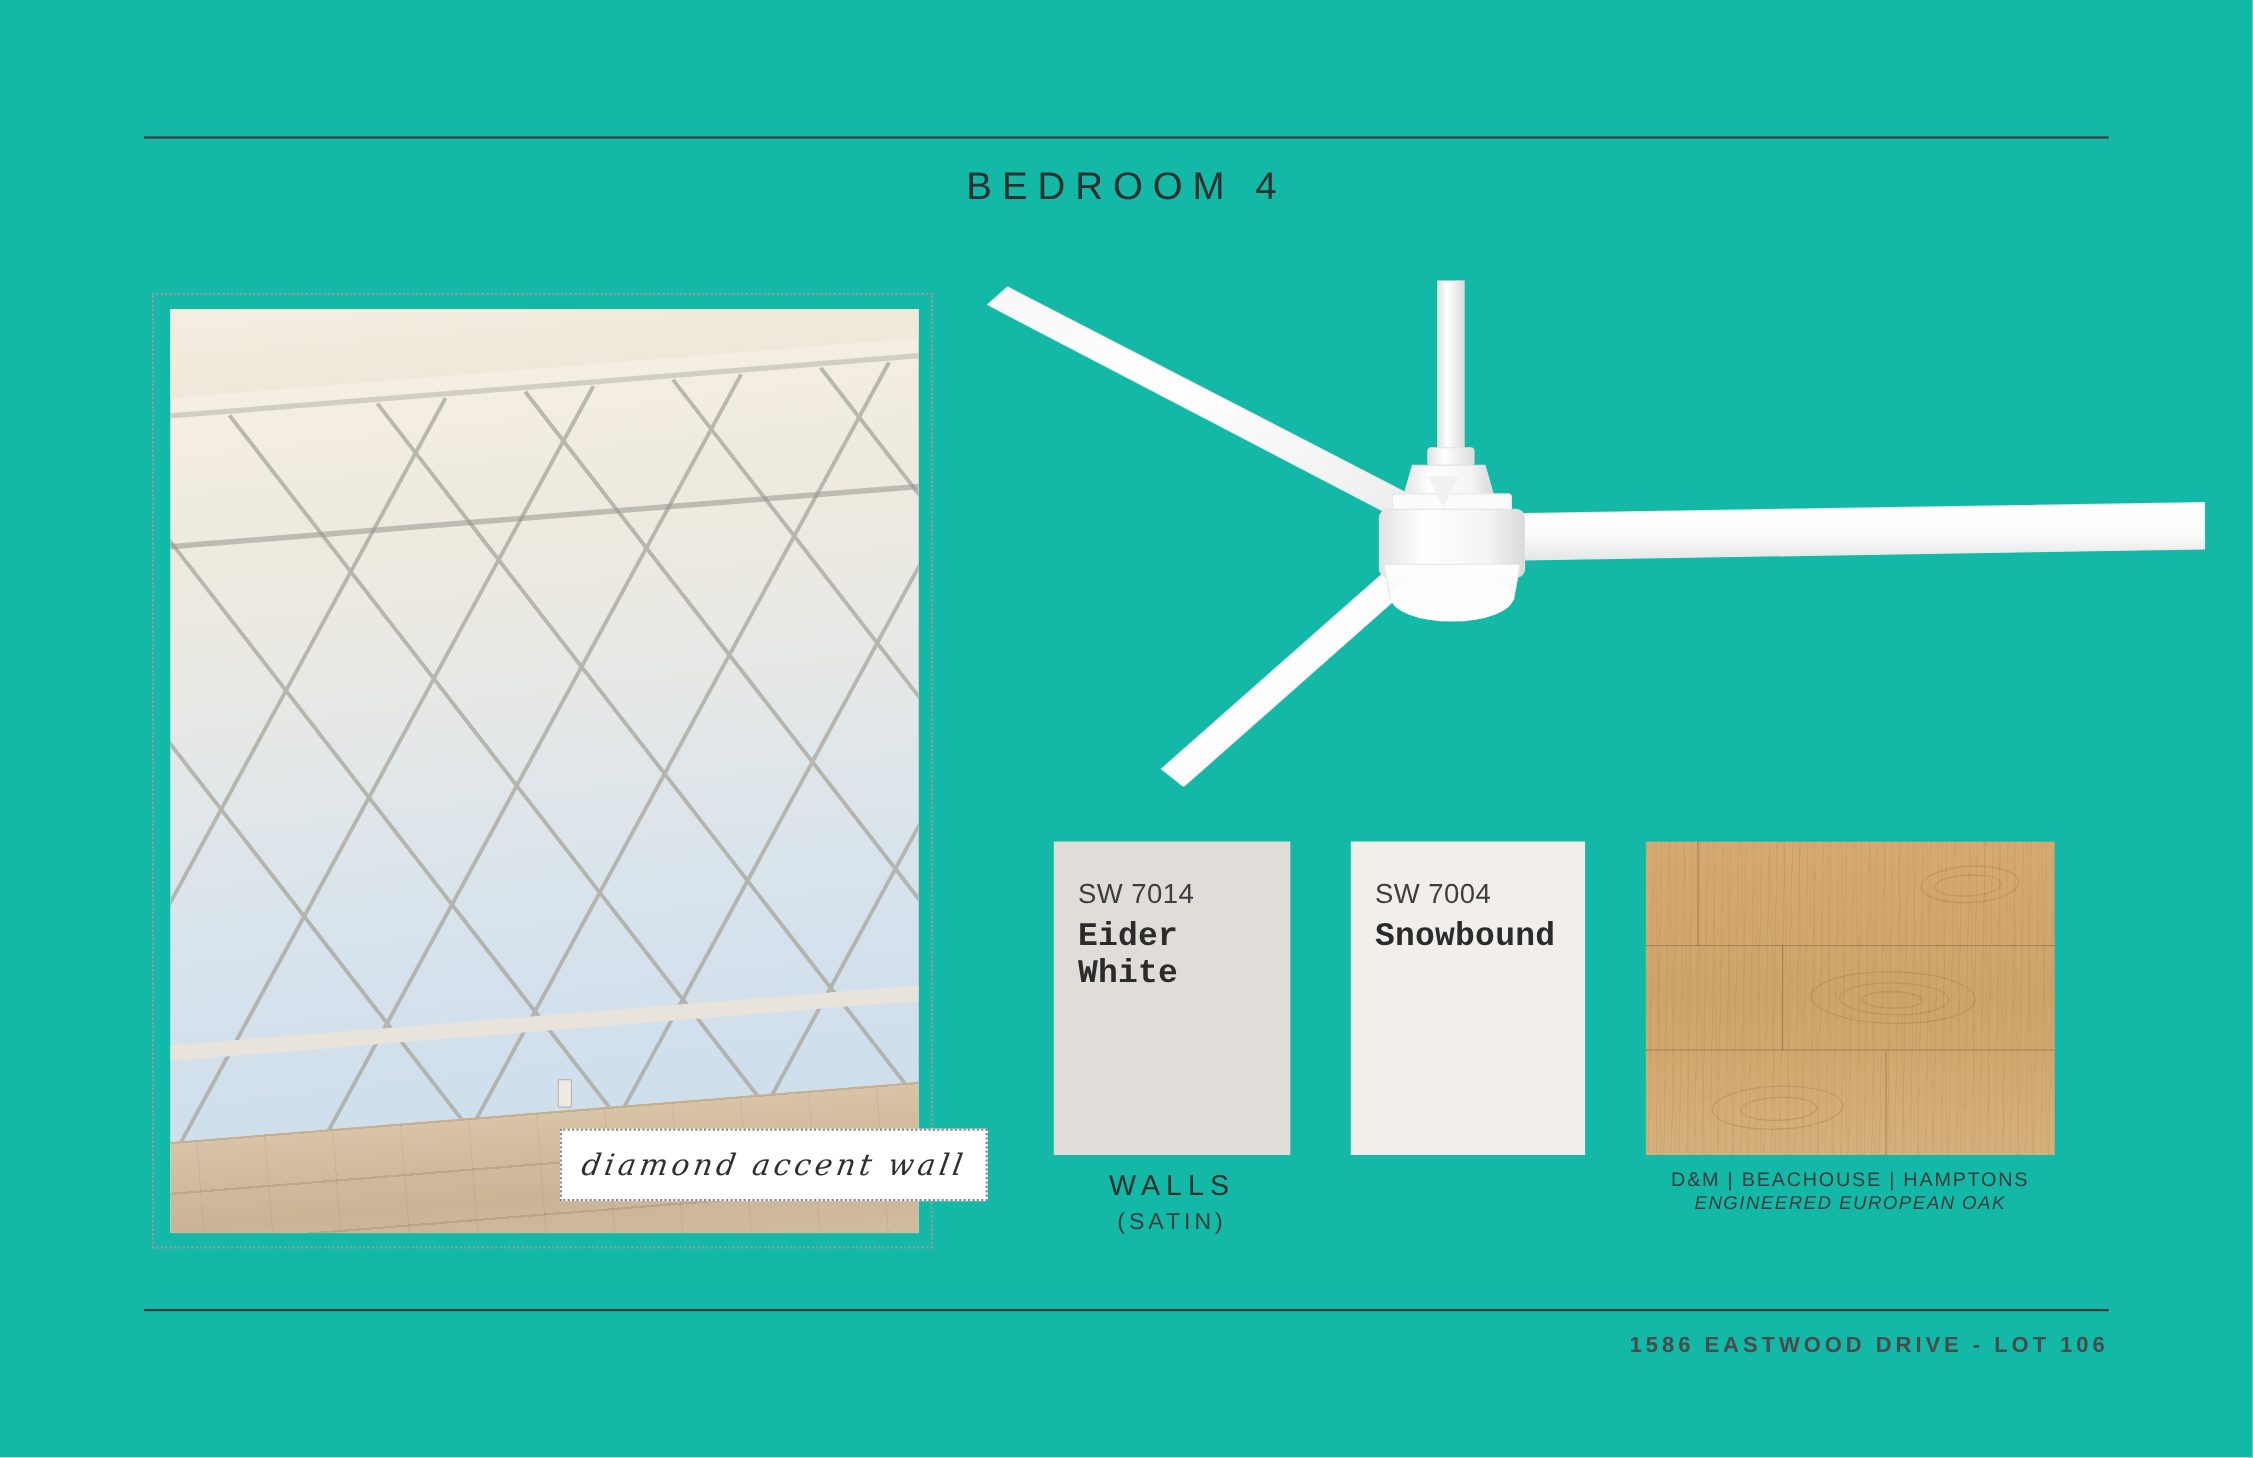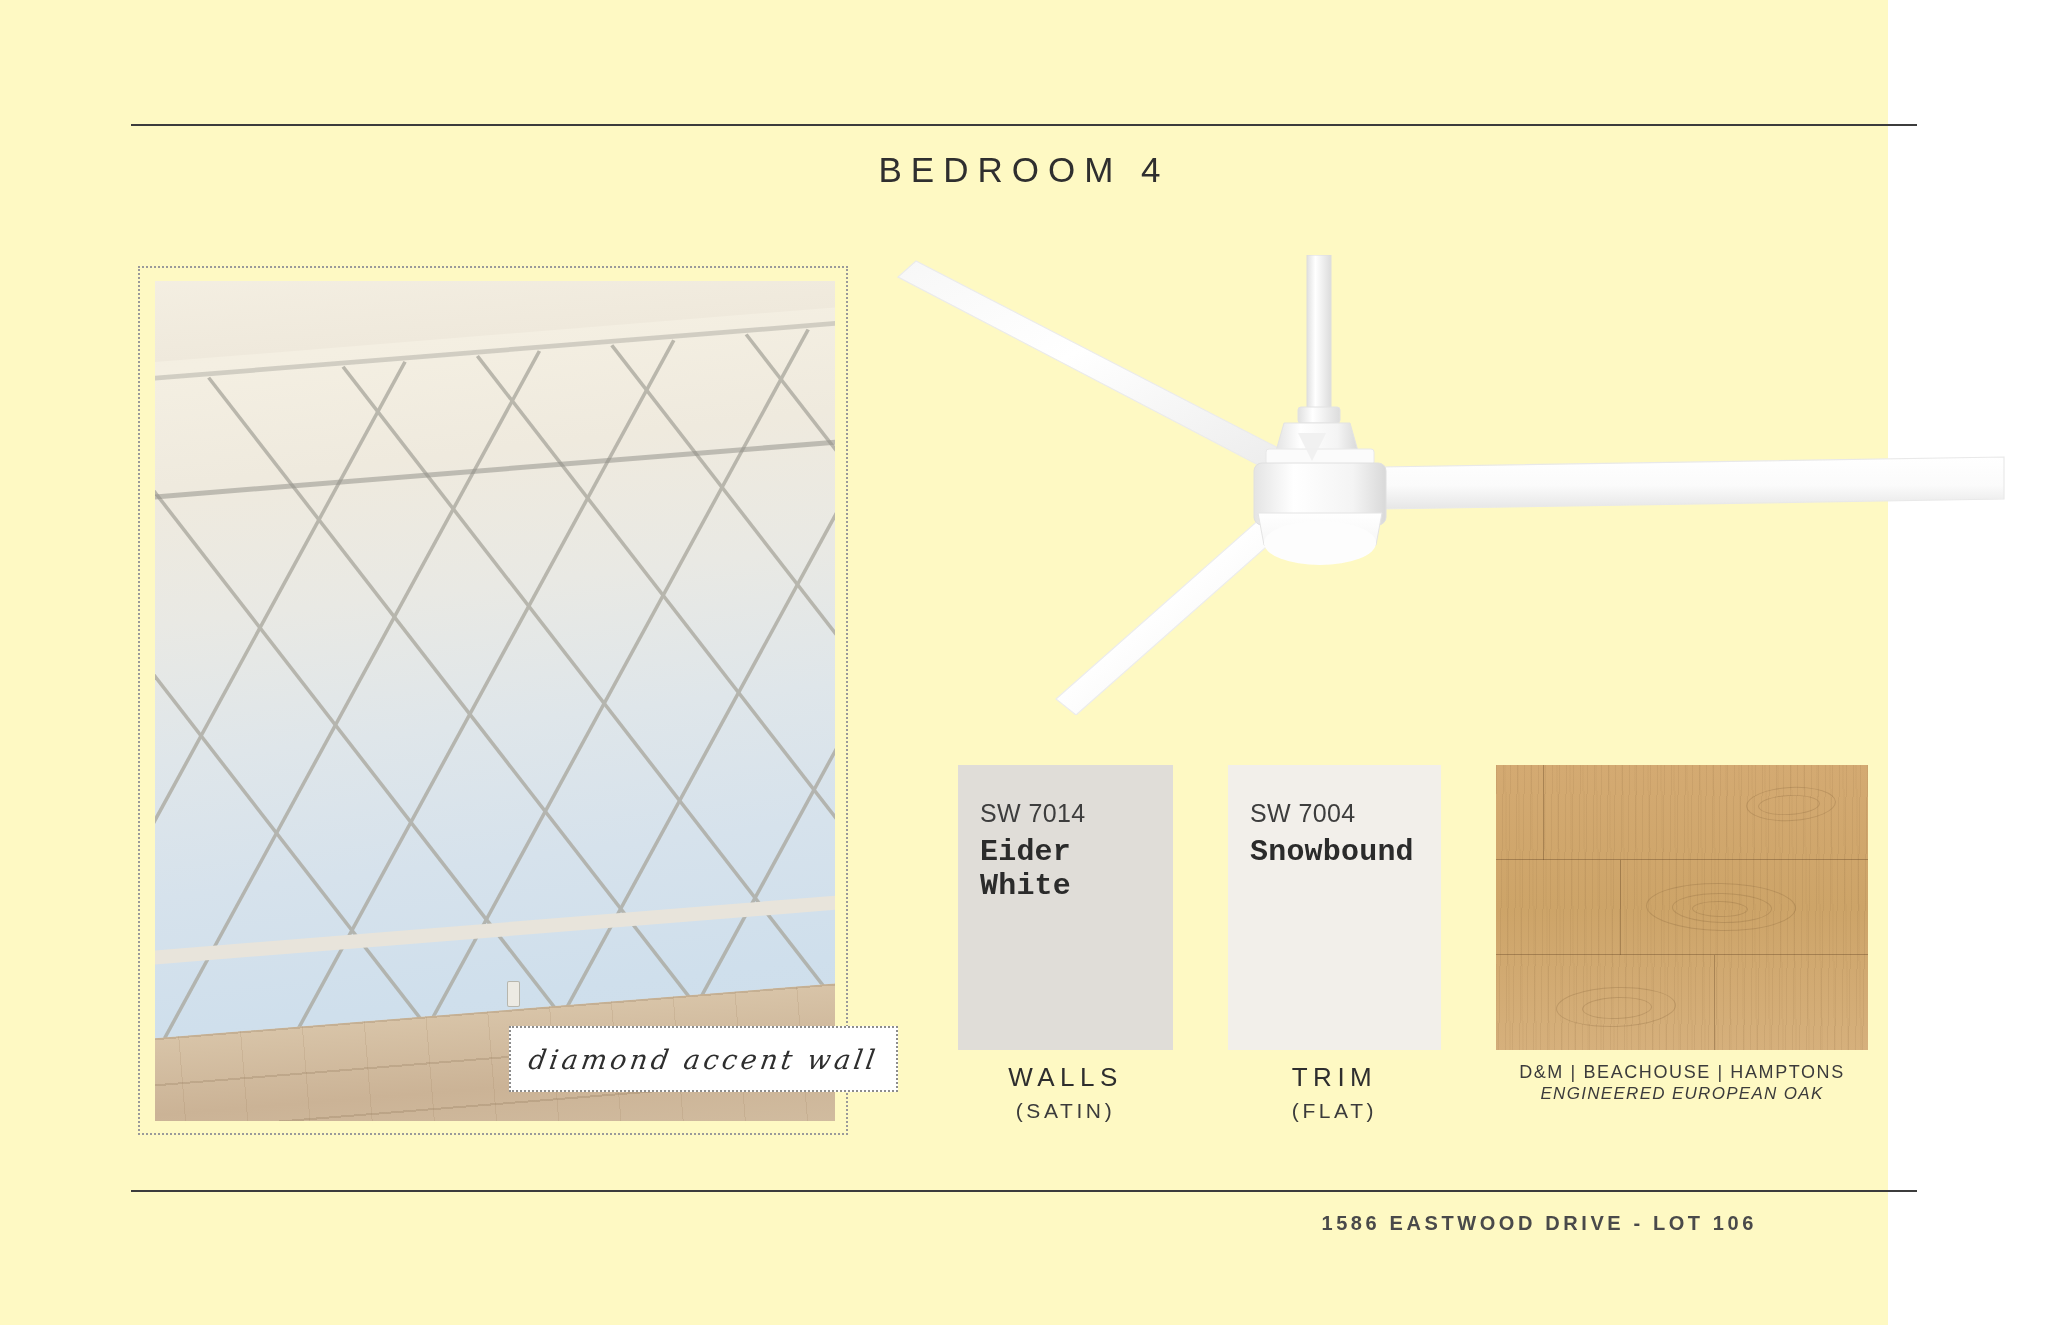--- a/index.html
+++ b/index.html
@@ -8,23 +8,23 @@
   html, body {
     width: 2048px;
     height: 1325px;
     background: #ffffff;
     font-family: "Liberation Sans", sans-serif;
     overflow: hidden;
   }
 
   .board {
     position: relative;
-    width: 1888px;
+    width: 2048px;
     height: 1325px;
-    background: #fef9c3;
+    background: #14b8a6;
   }
 
   
   .rule {
     position: absolute;
     left: 131px;
     width: 1786px;
     height: 2px;
     background: #3c3c3c;
   }
@@ -435,24 +435,20 @@
         <div class="swatch-title">WALLS</div>
         <div class="swatch-sub">(SATIN)</div>
       </div>
     </div>
 
     <div class="swatch swatch-trim">
       <div class="swatch-chip swatch-paint" id="chip-trim" style="background: rgb(242, 239, 234);">
         <span class="paint-code">SW 7004</span>
         <span class="paint-name">Snowbound</span>
       </div>
-      <div class="swatch-caption">
-        <div class="swatch-title">TRIM</div>
-        <div class="swatch-sub">(FLAT)</div>
-      </div>
     </div>
 
     <div class="swatch swatch-floorcol">
       <div class="swatch-chip swatch-floor">
         <div class="wood">
           <div class="wood-row" style="top:0;    height:95px;"></div>
           <div class="wood-row" style="top:95px; height:95px;"></div>
           <div class="wood-row" style="top:190px;height:95px; border-bottom:none;"></div>
           <div class="wood-seam" style="left:47px;  top:0;    height:95px;"></div>
           <div class="wood-seam" style="left:124px; top:95px; height:95px;"></div>

